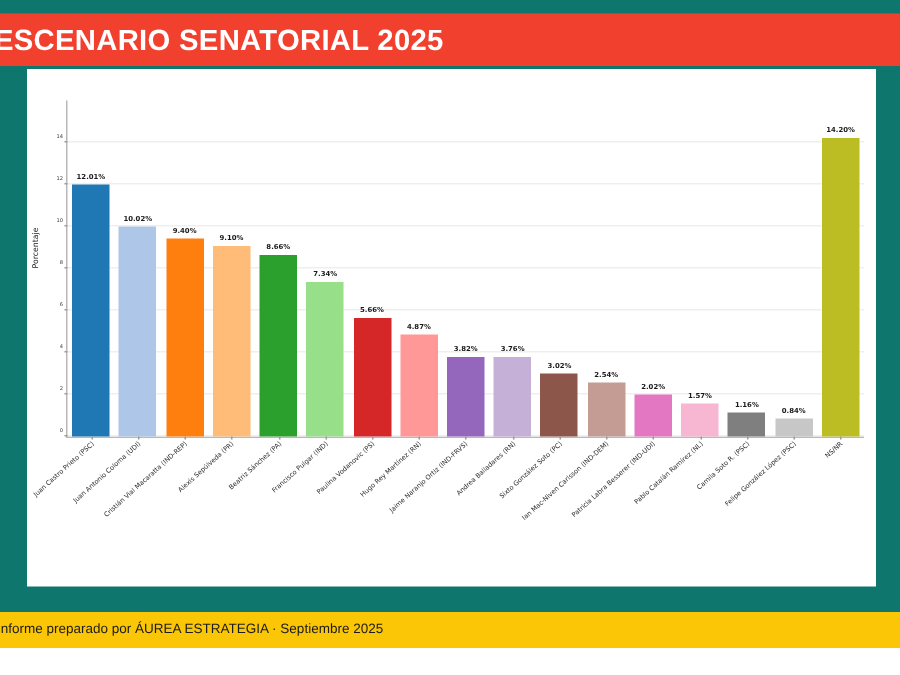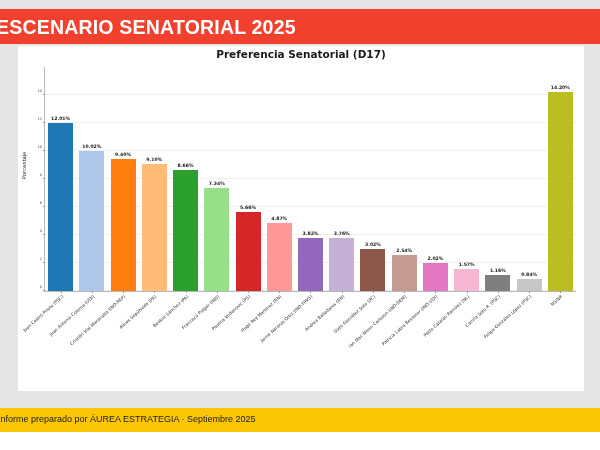--- a/index.html
+++ b/index.html
@@ -12,21 +12,21 @@
     background: #ffffff;
     font-family: "DejaVu Sans", "Liberation Sans", sans-serif;
     overflow: hidden;
     position: relative;
   }
   #slide {
     position: absolute;
     left: 0; top: 0;
     width: 600px;
     height: 408px;
-    background: #e5e5e5;
+    background: #0f766e;
   }
   
   #header-banner {
     position: absolute;
     left: 0;
     top: 9px;
     width: 600px;
     height: 35px;
     background: #f2402e;
     box-sizing: border-box;
@@ -167,21 +167,20 @@
 </head>
 <body>
 
 <div id="slide">
 
   <div id="header-banner">
     <div id="header-title">ESCENARIO SENATORIAL 2025</div>
   </div>
 
   <div id="chart-area">
-    <div id="chart-title">Preferencia Senatorial (D17)</div>
     <div id="ylabel">Porcentaje</div>
     <div id="plot-frame">
       <div id="grid-layer">
           <div class="gridline" style="bottom: 0%;"></div>
           <div class="gridline" style="bottom: 12.5%;"></div>
           <div class="gridline" style="bottom: 25%;"></div>
           <div class="gridline" style="bottom: 37.5%;"></div>
           <div class="gridline" style="bottom: 50%;"></div>
           <div class="gridline" style="bottom: 62.5%;"></div>
           <div class="gridline" style="bottom: 75%;"></div>

